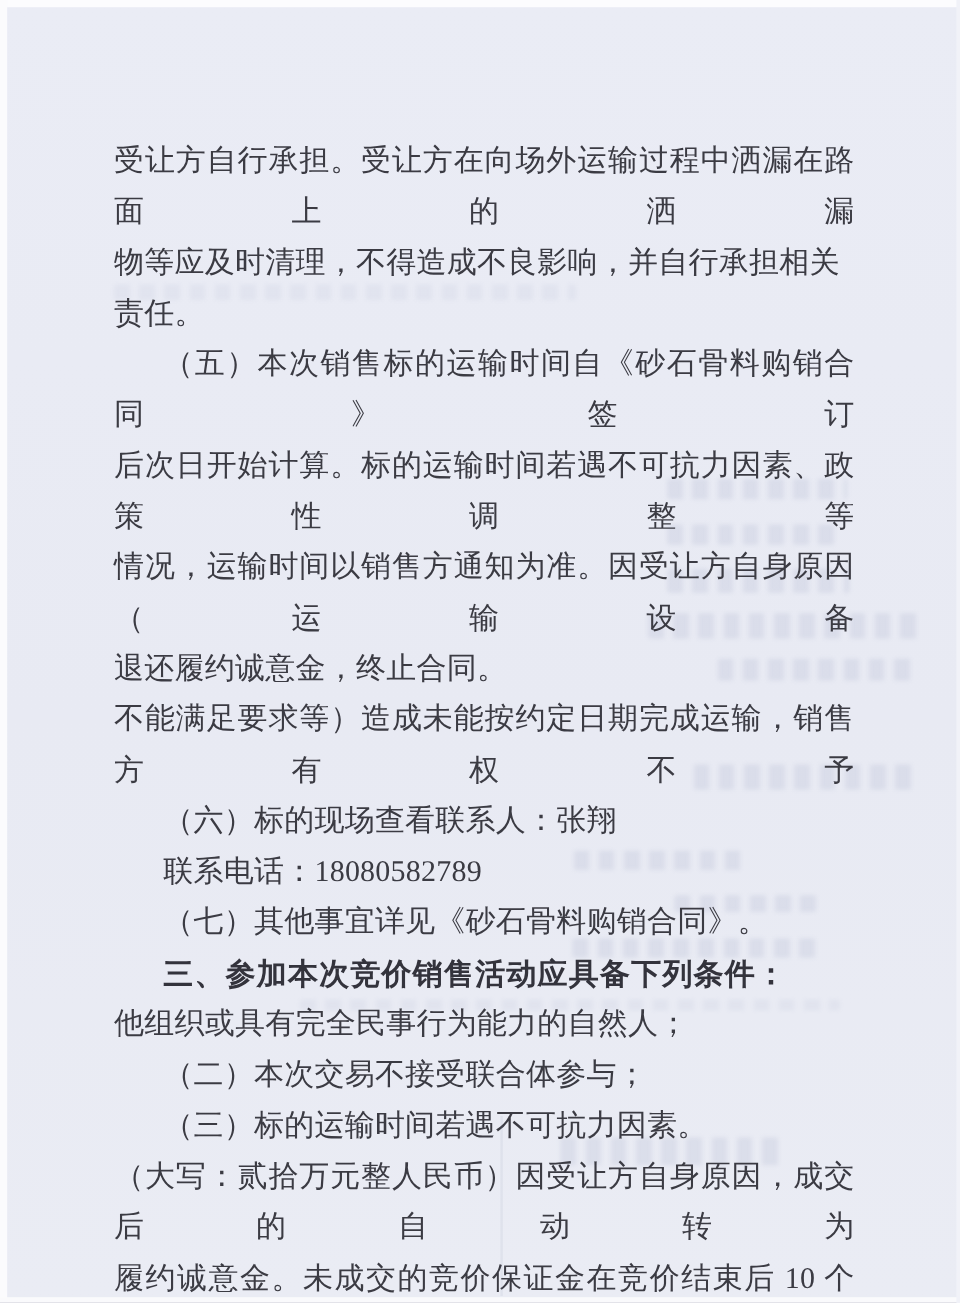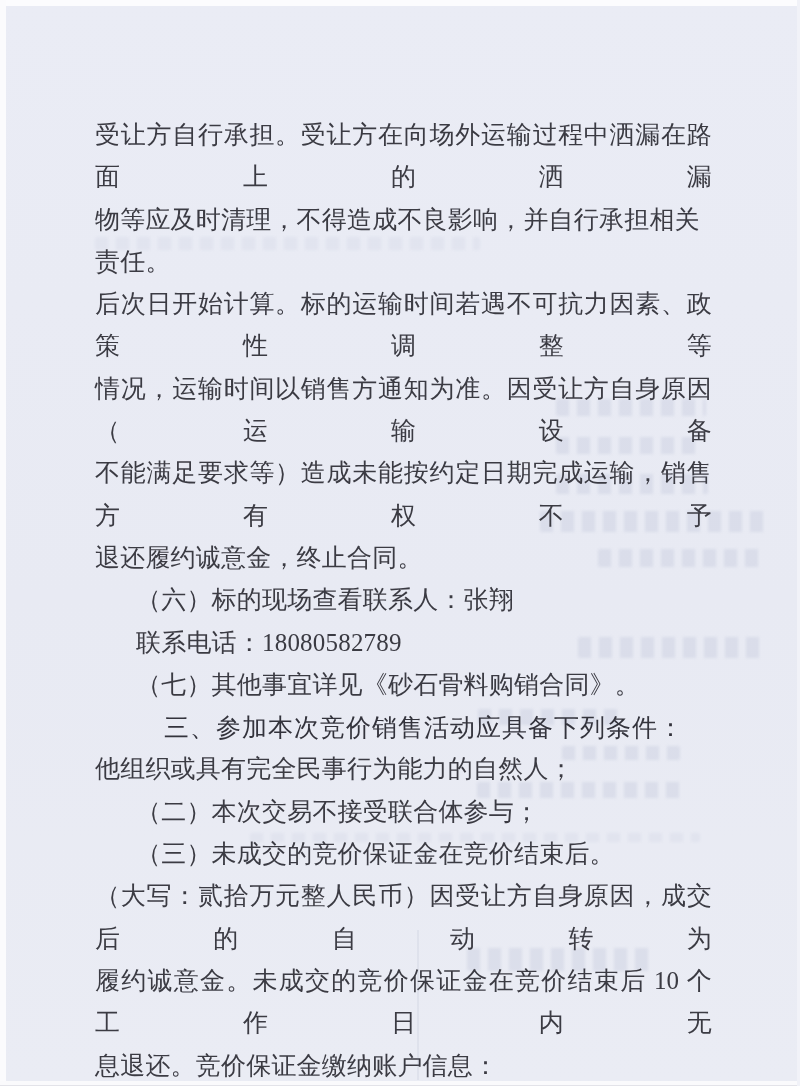--- a/index.html
+++ b/index.html
@@ -33,25 +33,24 @@
     line-height: 42.3px;
     letter-spacing: 0.2px;
   }
   .ln { min-height: 42.3px; }
   .j {
     text-align: justify;
     text-align-last: justify;
   }
   .ind { text-indent: 41px; }
   .heading {
-    font-weight: 400;
+    font-weight: 700;
     font-family: "Liberation Sans", "DejaVu Sans", sans-serif;
     color: #33333c;
     letter-spacing: 1px;
-    text-align: center;
   }
 
   
   .ghost {
     position: absolute;
     filter: blur(1.6px);
     opacity: 0.5;
     border-radius: 2px;
     background: repeating-linear-gradient(90deg,
       rgba(136,146,182,0.30) 0 13px,
@@ -84,31 +83,32 @@
     <div class="ghost" style="left:478px; top:709px; width:140px; height:16px;"></div>
     <div class="ghost" style="left:562px; top:746px; width:118px; height:14px;"></div>
     <div class="ghost" style="left:477px; top:782px; width:206px; height:16px;"></div>
     <div class="ghost faint" style="left:250px; top:833px; width:450px; height:9px;"></div>
     <div class="ghost" style="left:467px; top:948px; width:188px; height:23px;"></div>
   </div>
 
   <div class="textblock">
     <div class="ln j">受让方自行承担。受让方在向场外运输过程中洒漏在路面上的洒漏</div>
     <div class="ln">物等应及时清理，不得造成不良影响，并自行承担相关责任。</div>
+    <div class="ln ind j">（五）本次销售标的运输时间自《砂石骨料购销合同》签订</div>
     <div class="ln j">后次日开始计算。标的运输时间若遇不可抗力因素、政策性调整等</div>
     <div class="ln j">情况，运输时间以销售方通知为准。因受让方自身原因（运输设备</div>
+    <div class="ln">退还履约诚意金，终止合同。</div>
     <div class="ln j">不能满足要求等）造成未能按约定日期完成运输，销售方有权不予</div>
-    <div class="ln">退还履约诚意金，终止合同。</div>
     <div class="ln ind">（六）标的现场查看联系人：张翔</div>
     <div class="ln ind">联系电话：18080582789</div>
     <div class="ln ind">（七）其他事宜详见《砂石骨料购销合同》。</div>
     <div class="ln ind heading">三、参加本次竞价销售活动应具备下列条件：</div>
     <div class="ln">他组织或具有完全民事行为能力的自然人；</div>
     <div class="ln ind">（二）本次交易不接受联合体参与；</div>
-    <div class="ln ind">（三）未成交的竞价保证金在竞价结束后。</div>
+    <div class="ln ind">（三）标的运输时间若遇不可抗力因素。</div>
     <div class="ln j">（大写：贰拾万元整人民币）因受让方自身原因，成交后的自动转为</div>
     <div class="ln j">履约诚意金。未成交的竞价保证金在竞价结束后 10 个工作日内无</div>
     <div class="ln">息退还。竞价保证金缴纳账户信息：</div>
   </div>
 
   <div class="fold-line"></div>
 
   <div class="edge-top"></div>
   <div class="edge-left"></div>
   <div class="edge-bottom"></div>

